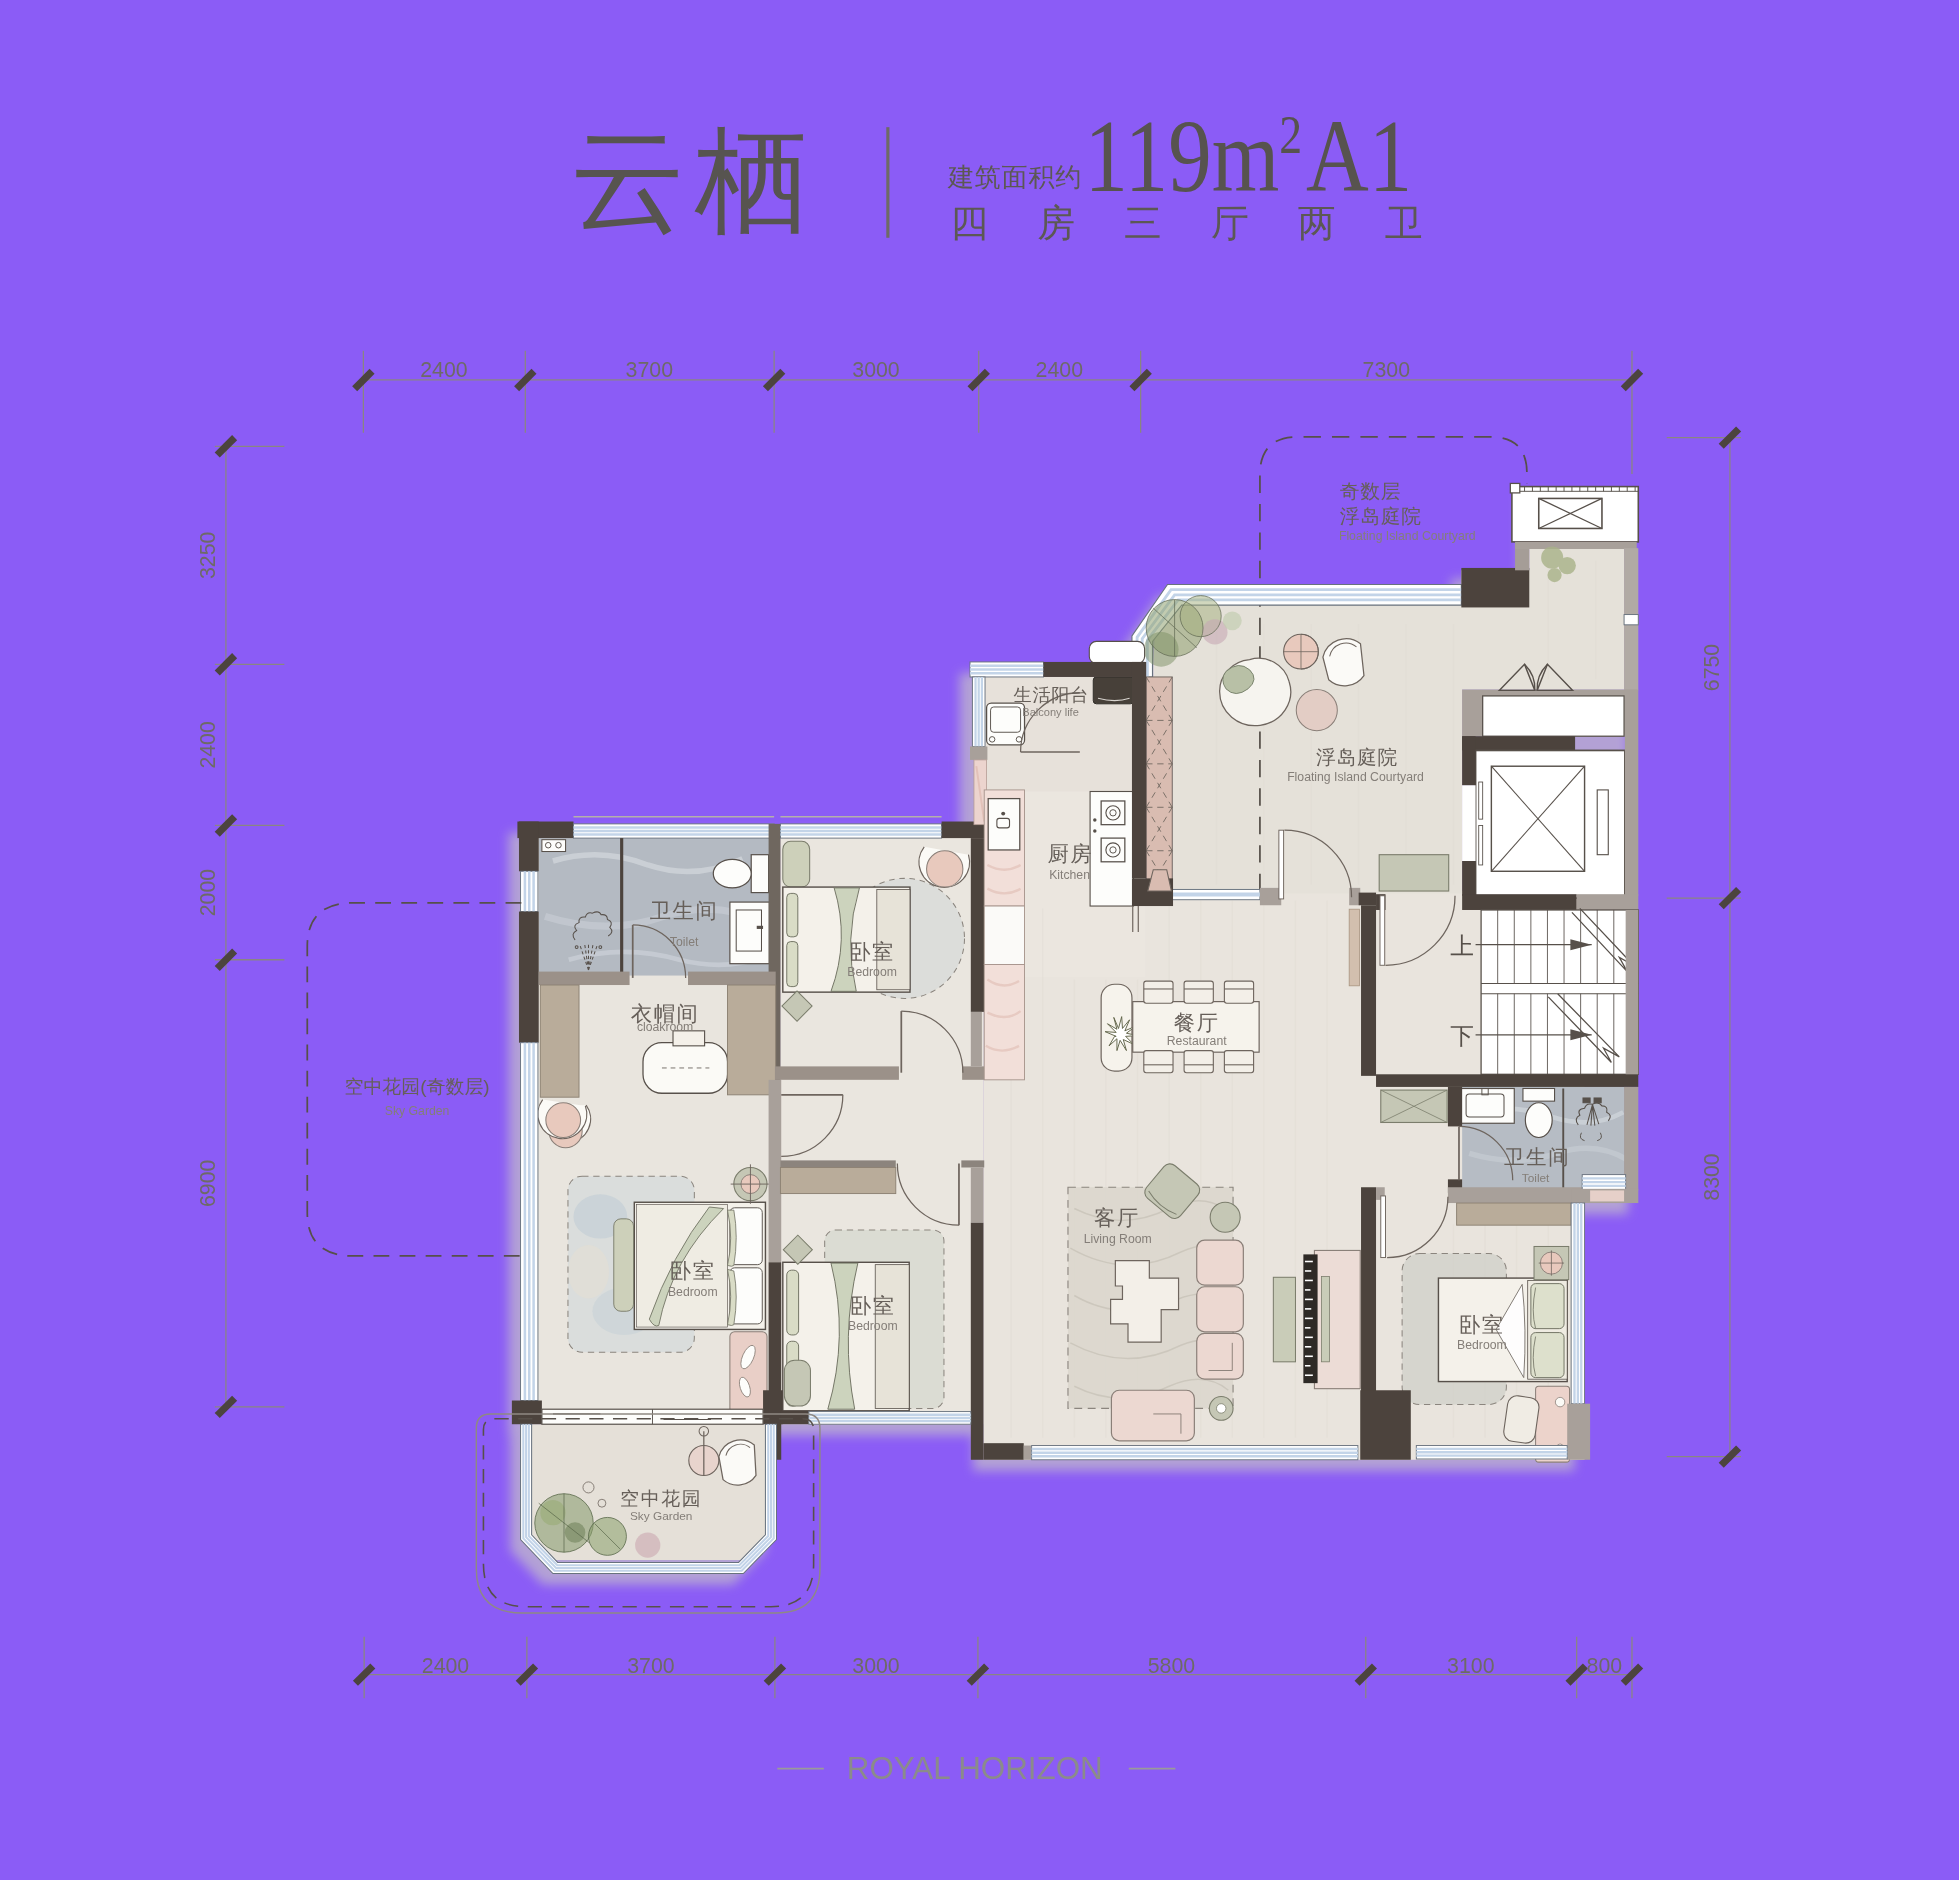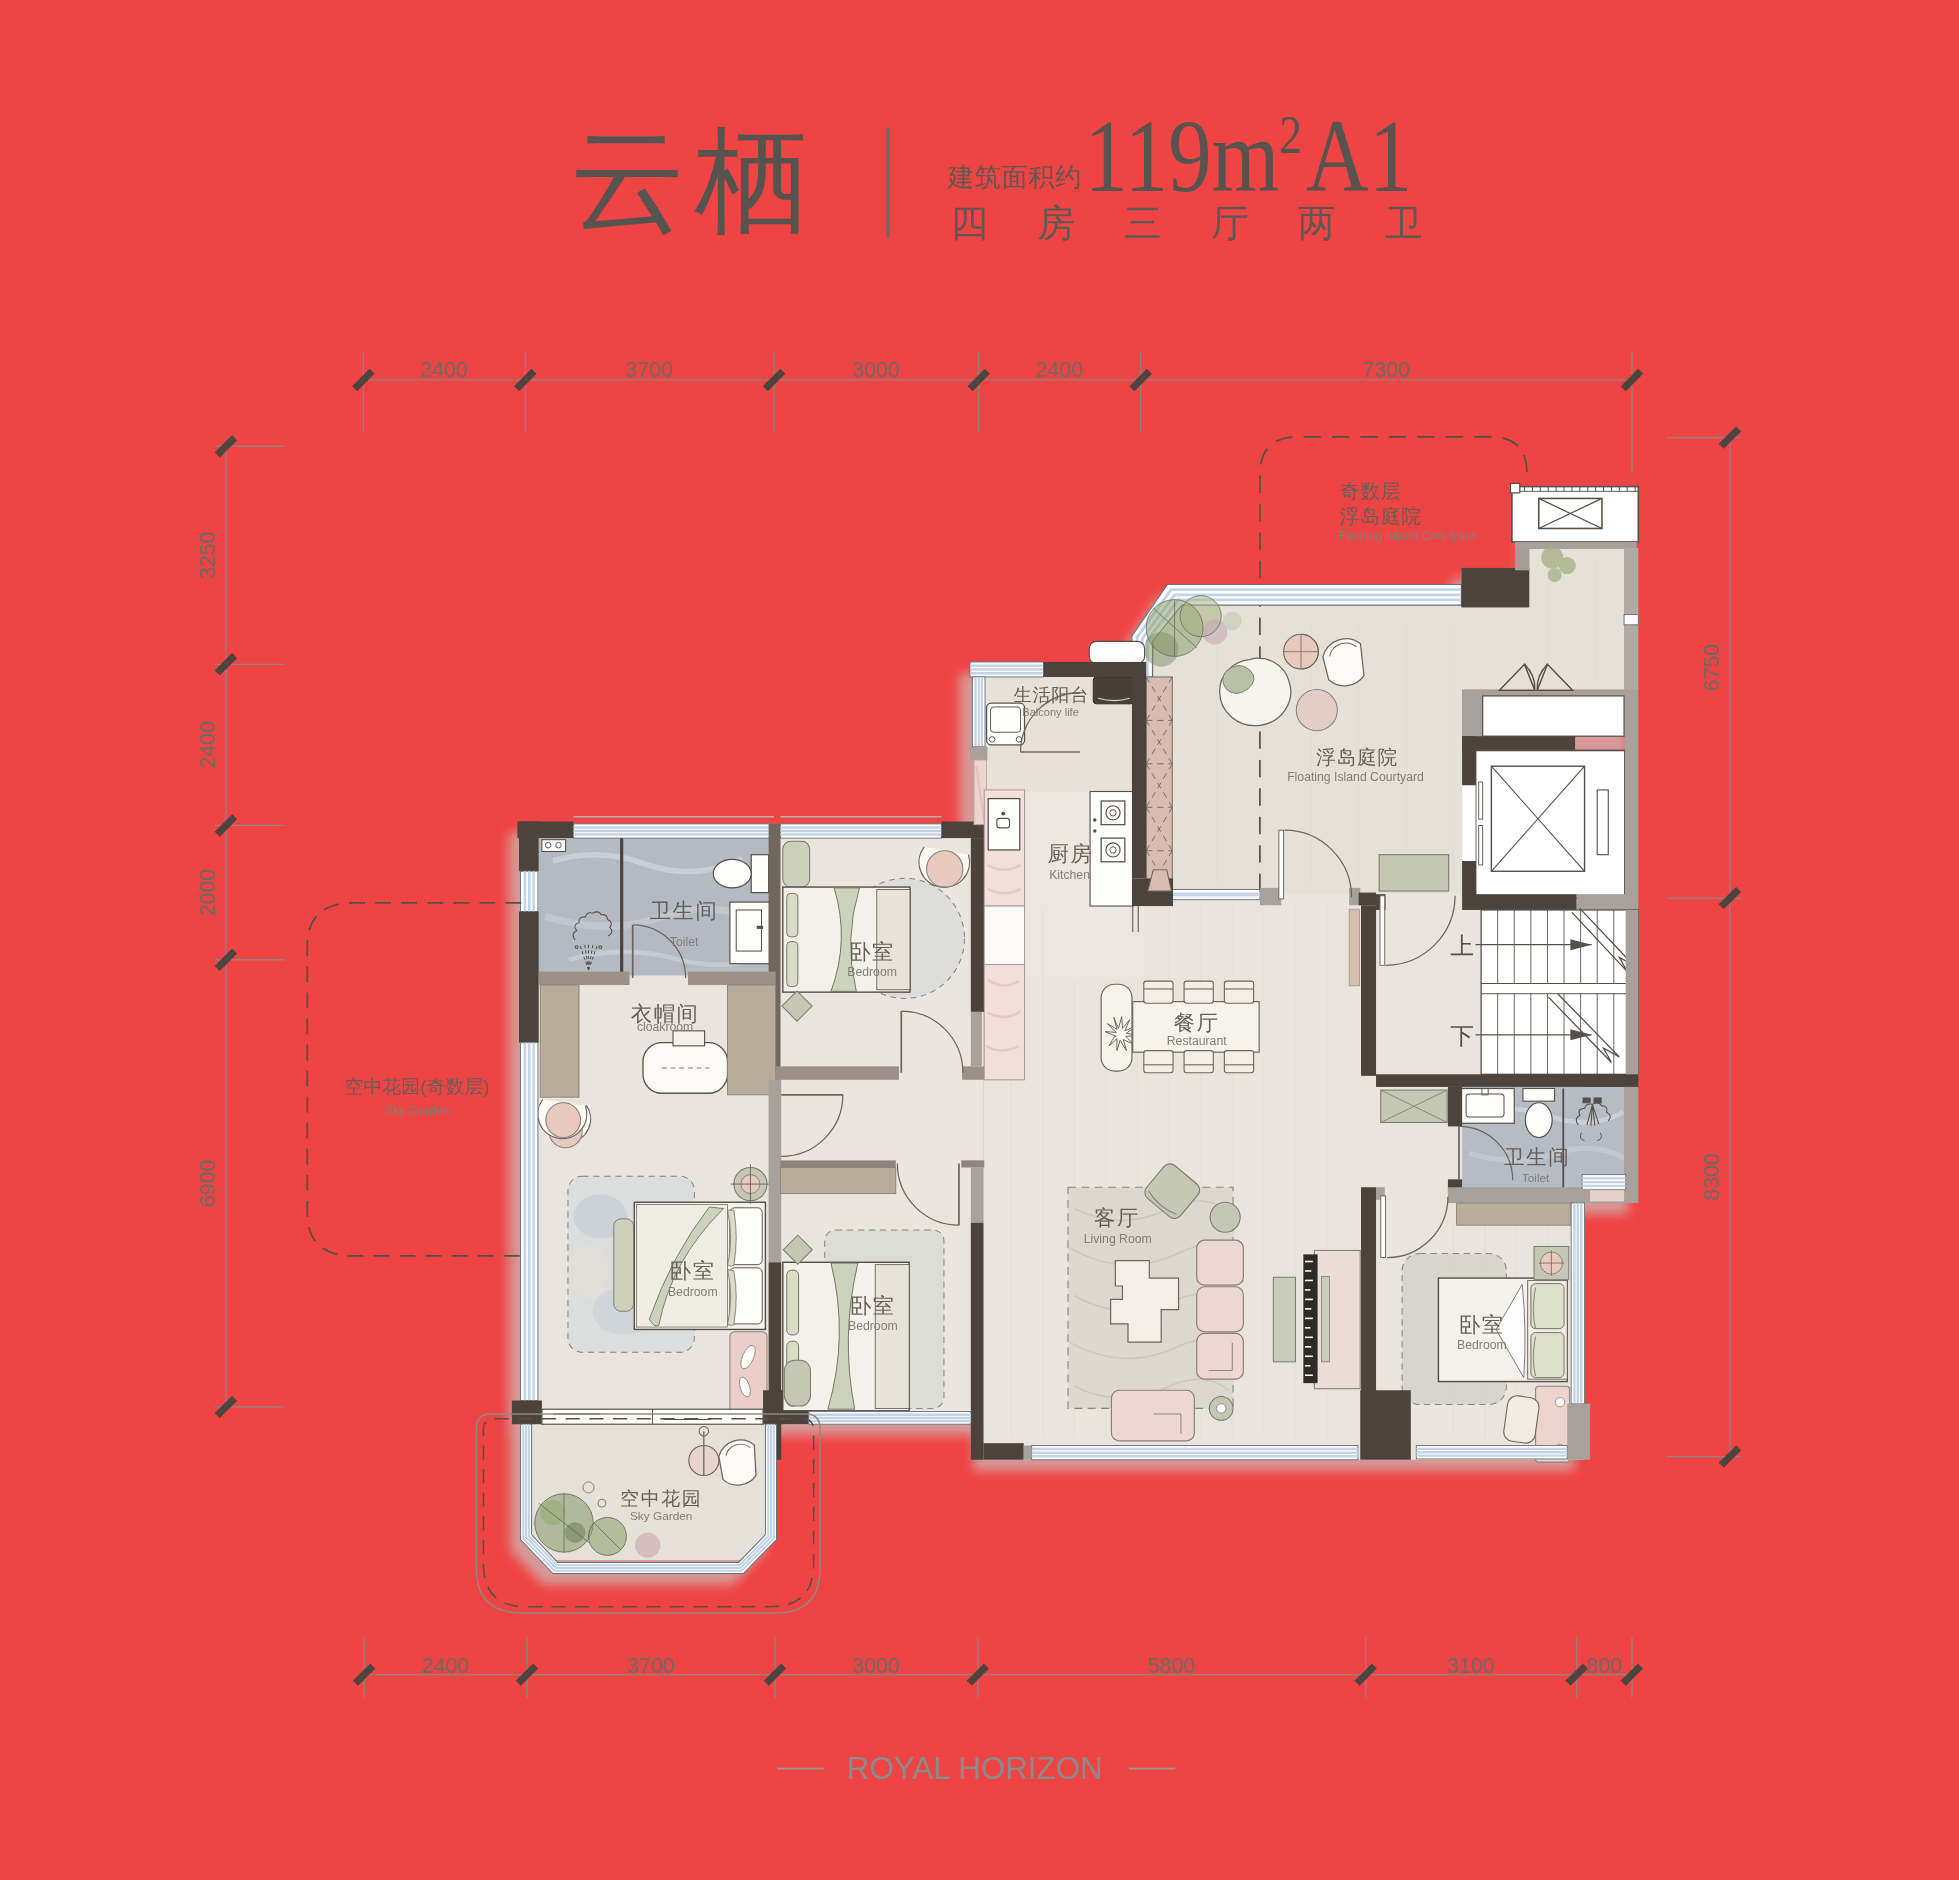--- a/index.html
+++ b/index.html
@@ -1,16 +1,16 @@
 <!DOCTYPE html>
 <html style="font-size:12.6px"><head>
 <meta charset="utf-8">
 <style>
   html,body{margin:0;padding:0;background:#ffffff;}
-  #page{width:1959px;height:1880px;position:relative;background:#ef4444;overflow:hidden;
+  #page{width:1959px;height:1880px;position:relative;background:#8b5cf6;overflow:hidden;
         font-family:"Liberation Sans", sans-serif;}
   svg{position:absolute;left:0;top:0;}
   text{font-family:"Liberation Sans", sans-serif;}
   .serif{font-family:"Liberation Serif", serif;}
 </style>
 </head>
 <body>
 <div id="page">
 <svg width="1959" height="1880" viewBox="0 0 2480 2380">
 <defs>

